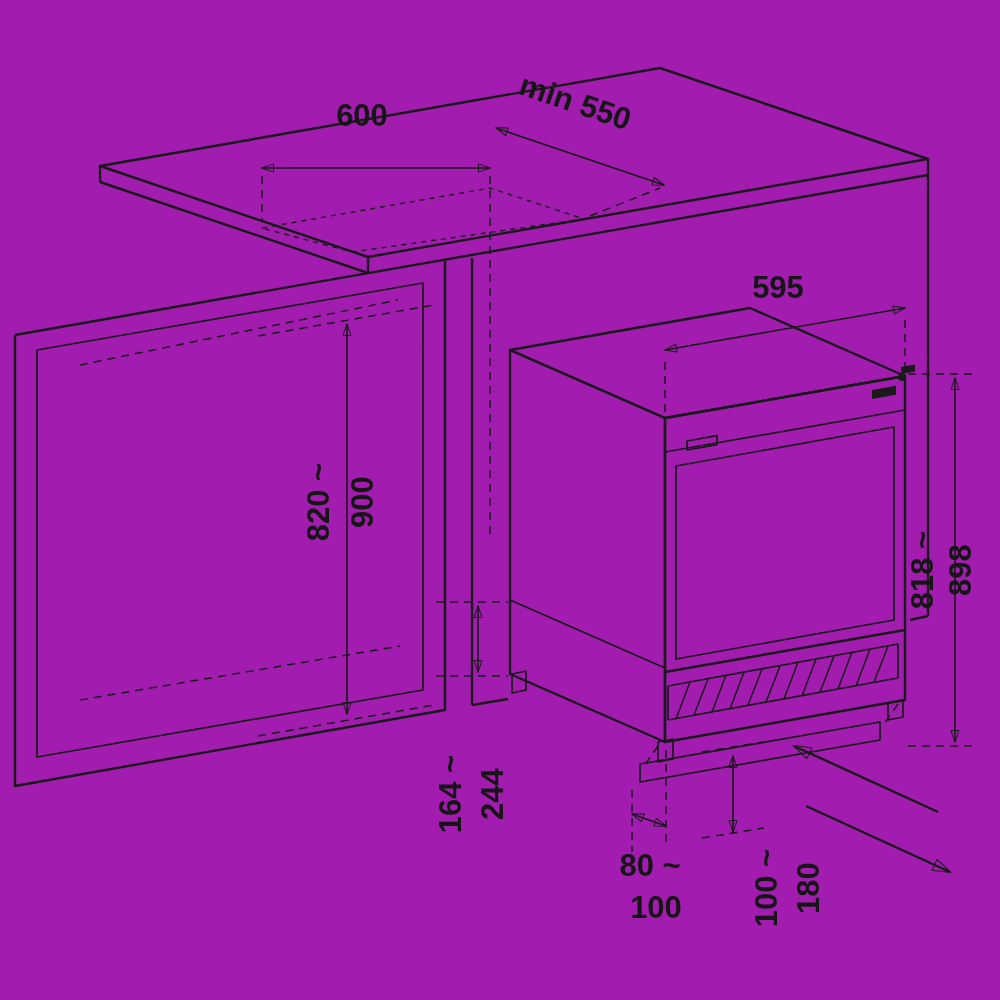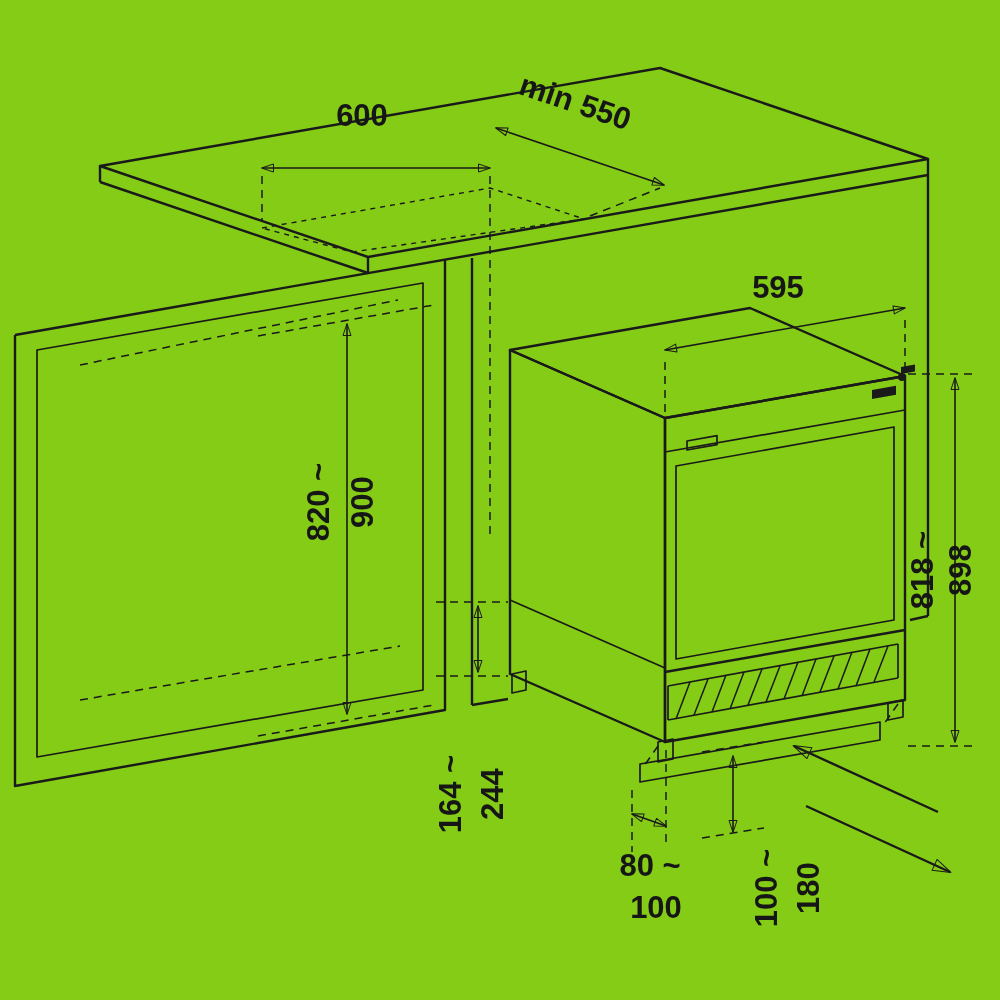--- a/index.html
+++ b/index.html
@@ -1,16 +1,16 @@
 <!DOCTYPE html>
 <html><head>
 <meta charset="utf-8">
 <style>
   html,body{margin:0;padding:0;background:#ffffff;}
-  #stage{width:1000px;height:1000px;position:relative;background:#84cc16;overflow:hidden;}
+  #stage{width:1000px;height:1000px;position:relative;background:#a21caf;overflow:hidden;}
   svg{display:block;}
   svg line, svg path, svg polygon, svg polyline{
     stroke:#1a1a1a; fill:none; stroke-linejoin:round;
   }
   .edge{stroke-width:2.4;}
   .thin{stroke-width:1.7;}
   .dim{stroke-width:1.6;}
   .dash{stroke-width:1.5; stroke-dasharray:8 6;}
   .dash2{stroke-width:1.4; stroke-dasharray:5 5;}
   .hatch{stroke-width:1.5;}

